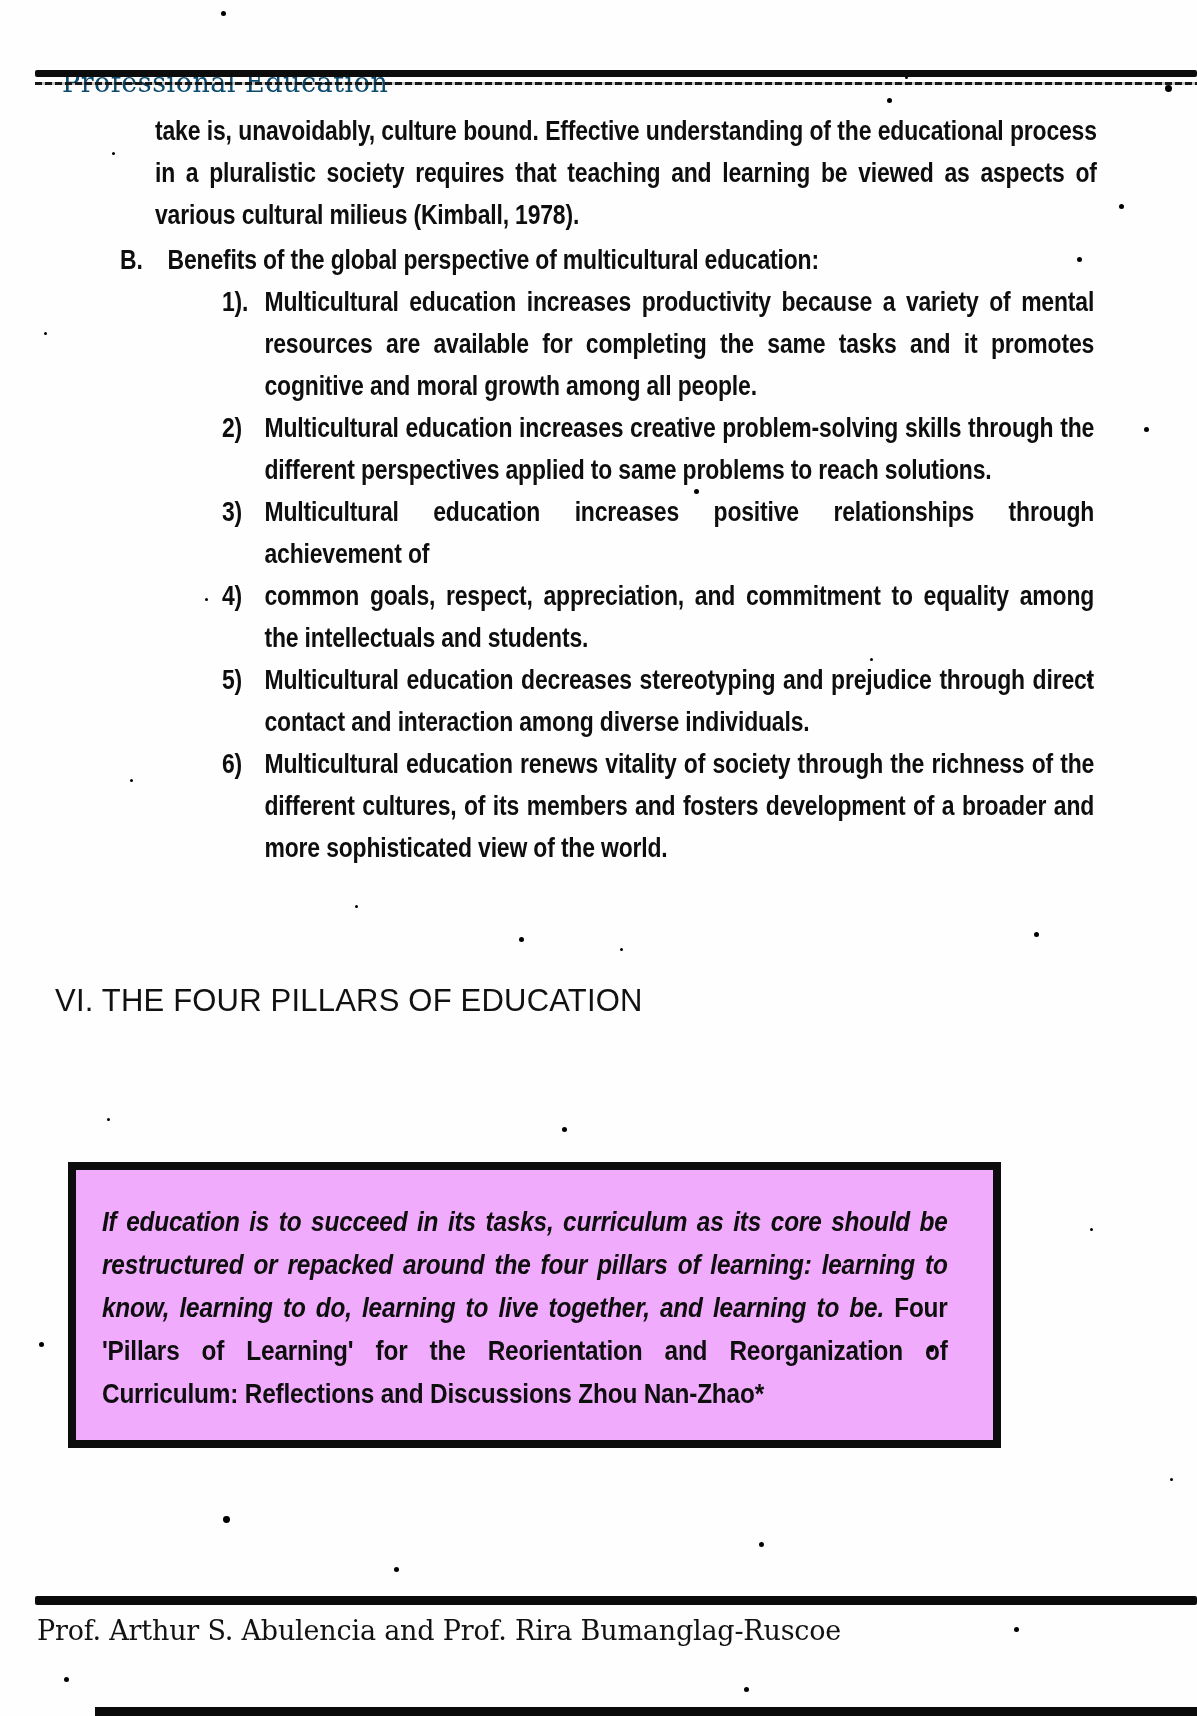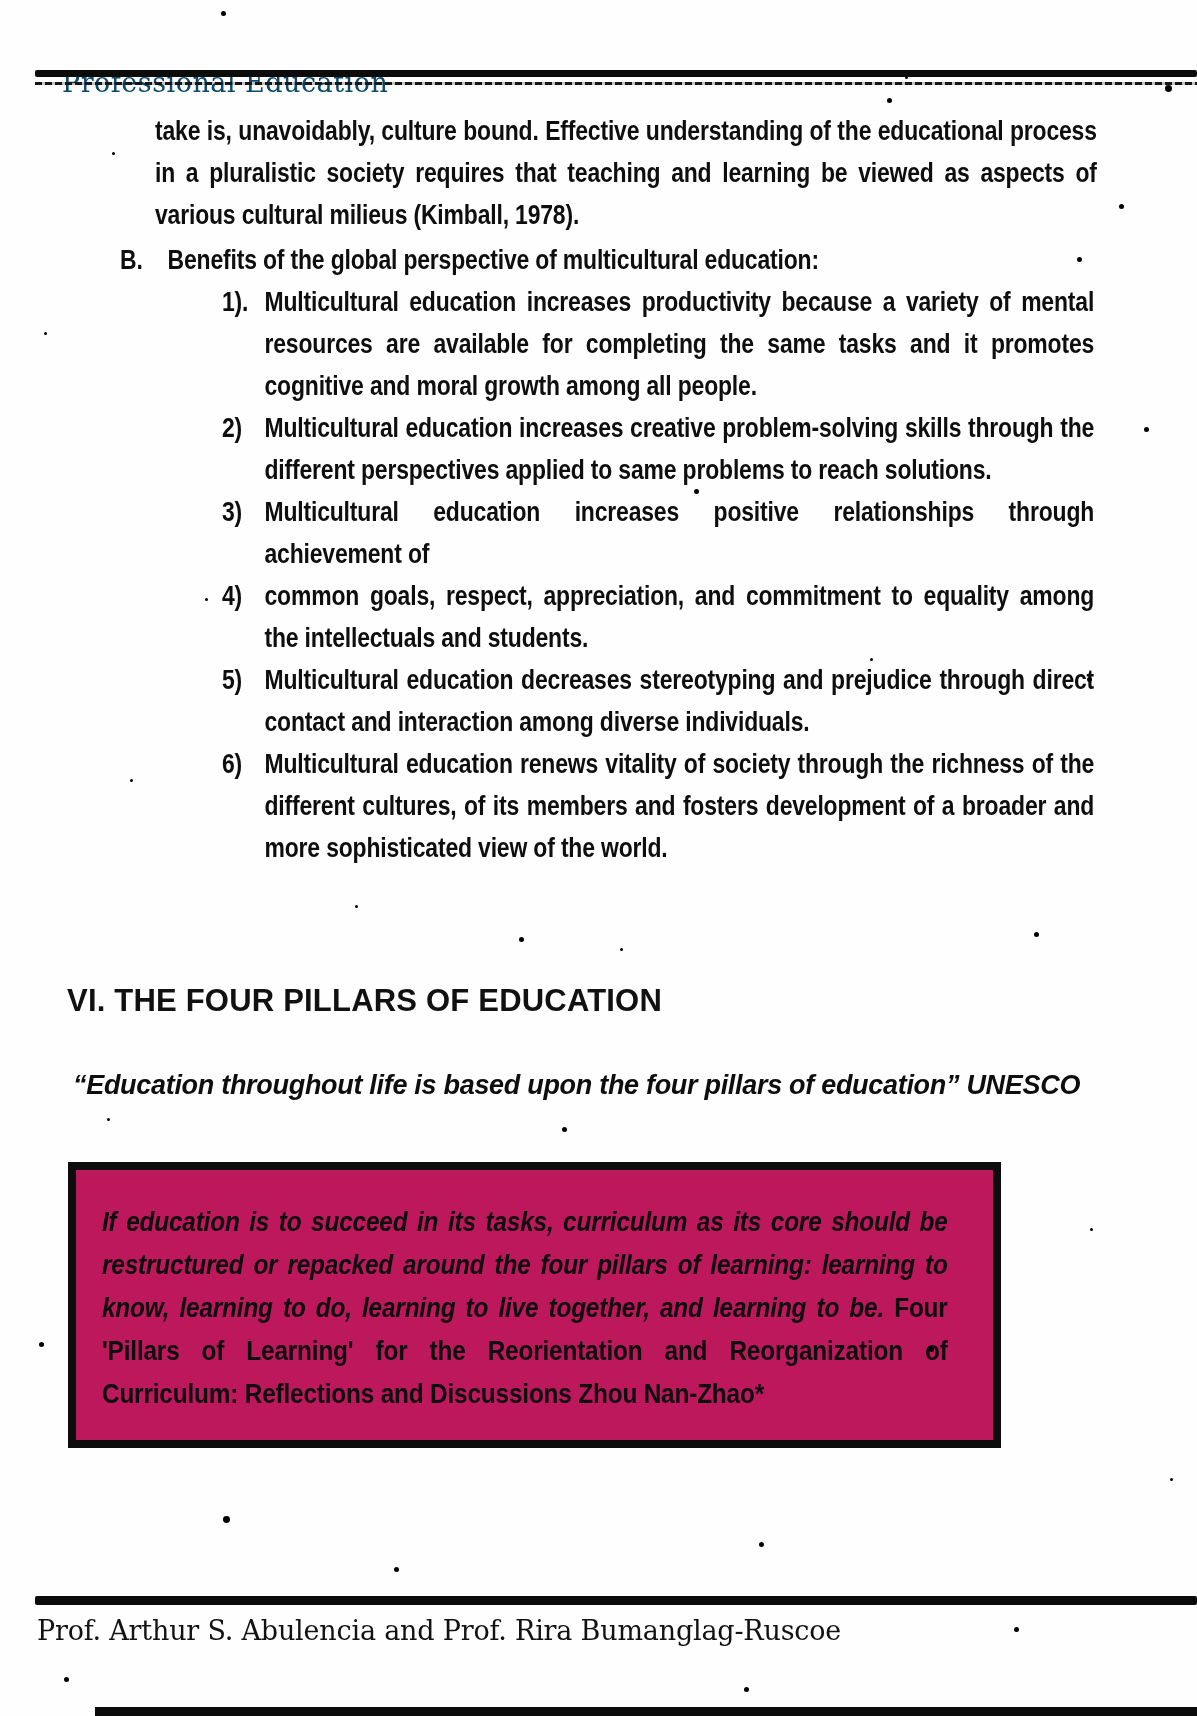--- a/index.html
+++ b/index.html
@@ -74,46 +74,45 @@
     width: 1026px;
   }
   .list-item { display: flex; }
   .item-number { flex: 0 0 50px; }
   .item-text { flex: 1; }
 
   
   .vi-heading {
     position: absolute;
     left: 55px; top: 983px;
-    font-weight: 700;
+    font-weight: 400;
     font-size: 31px;
     letter-spacing: 0.2px;
     color: #111;
-    margin-left: 12px;
   }
   .quote {
     position: absolute;
     left: 73px; top: 1070px;
     width: 1120px;
     font-weight: 700;
     font-style: italic;
     font-size: 27px;
     letter-spacing: -0.3px;
     color: #0e0e0e;
   }
 
   
   .pillars-box {
     position: absolute;
     left: 68px; top: 1162px;
     width: 891px;
     min-height: 222px;
     border: 8px solid #0d0d0d;
     padding: 30px 0 18px 26px;
-    background: #be185d;
+    background: #f0abfc;
   }
   .pillars-text {
     width: 972px;
     transform: scaleX(0.87);
     transform-origin: 0 0;
     font-weight: 700;
     font-size: 28px;
     line-height: 43px;
     letter-spacing: -0.2px;
     color: #0e0e0e;
@@ -204,21 +203,20 @@
       <span class="item-text">Multicultural education decreases stereotyping and prejudice through direct contact and interaction among diverse individuals.</span>
     </div>
     <div class="list-item">
       <span class="item-number">6)</span>
       <span class="item-text">Multicultural education renews vitality of society through the richness of the different cultures, of its members and fosters development of a broader and more sophisticated view of the world.</span>
     </div>
   </div>
 
   <div class="vi-heading">VI. THE FOUR PILLARS OF EDUCATION</div>
 
-  <div class="quote">“Education throughout life is based upon the four pillars of education” UNESCO</div>
 
   <div class="pillars-box">
     <div class="pillars-text">
       <span class="italic-part">If education is to succeed in its tasks, curriculum as its core should be restructured or repacked around the four pillars of learning: learning to know, learning to do, learning to live together, and learning to be.</span><span class="upright-part"> Four 'Pillars of Learning' for the Reorientation and Reorganization of Curriculum: Reflections and Discussions Zhou Nan-Zhao*</span>
     </div>
   </div>
 
   <div class="footer-rule"></div>
   <div class="footer-author">Prof. Arthur S. Abulencia and Prof. Rira Bumanglag-Ruscoe</div>
   <div class="bottom-bar"></div>

